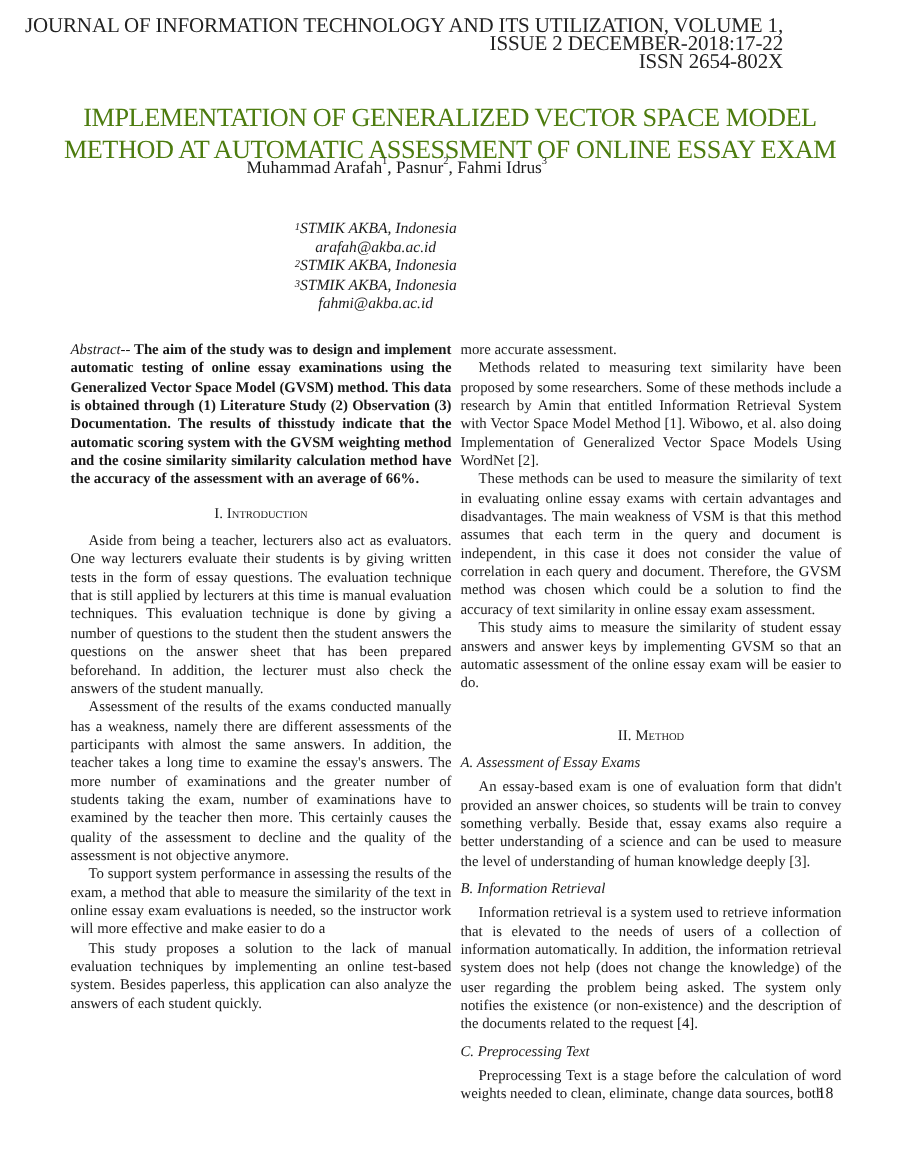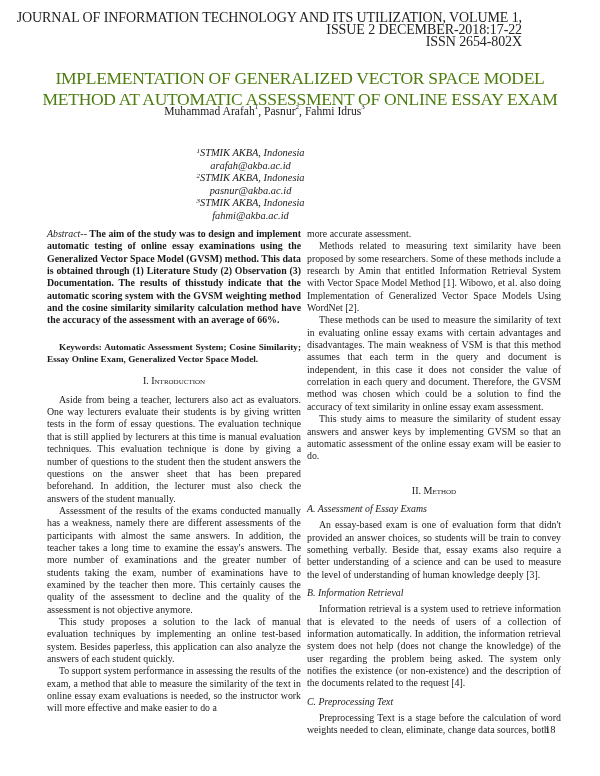--- a/index.html
+++ b/index.html
@@ -43,33 +43,31 @@
 </div>
 
 <div class="authors">
   <span>Muhammad Arafah</span><sup>1</sup><span>, </span><span>Pasnur</span><sup>2</sup><span>, </span><span>Fahmi Idrus</span><sup>3</sup>
 </div>
 
 <div class="affils">
   <div><sup>1</sup><span>STMIK AKBA, Indonesia</span></div>
   <div>arafah@akba.ac.id</div>
   <div><sup>2</sup><span>STMIK AKBA, Indonesia</span></div>
-  <div>pasnur@akba.ac.id</div>
   <div><sup>3</sup><span>STMIK AKBA, Indonesia</span></div>
   <div>fahmi@akba.ac.id</div>
 </div>
 
 <div class="col left">
   <p class="abstract"><i>Abstract--</i><span> The aim of the study was to design and implement automatic testing of online essay examinations using the Generalized Vector Space Model (GVSM) method. This data is obtained through (1) Literature Study (2) Observation (3) Documentation. The results of thisstudy indicate that the automatic scoring system with the GVSM weighting method and the cosine similarity similarity calculation method have the accuracy of the assessment with an average of 66%.</span></p>
-  <p class="keywords">Keywords: Automatic Assessment System; Cosine Similarity; Essay Online Exam, Generalized Vector Space Model.</p>
   <p class="sec-head">I. Introduction</p>
   <p>Aside from being a teacher, lecturers also act as evaluators. One way lecturers evaluate their students is by giving written tests in the form of essay questions. The evaluation technique that is still applied by lecturers at this time is manual evaluation techniques. This evaluation technique is done by giving a number of questions to the student then the student answers the questions on the answer sheet that has been prepared beforehand. In addition, the lecturer must also check the answers of the student manually.</p>
   <p>Assessment of the results of the exams conducted manually has a weakness, namely there are different assessments of the participants with almost the same answers. In addition, the teacher takes a long time to examine the essay's answers. The more number of examinations and the greater number of students taking the exam, number of examinations have to examined by the teacher then more. This certainly causes the quality of the assessment to decline and the quality of the assessment is not objective anymore.</p>
+  <p>To support system performance in assessing the results of the exam, a method that able to measure the similarity of the text in online essay exam evaluations is needed, so the instructor work will more effective and make easier to do a</p>
   <p>This study proposes a solution to the lack of manual evaluation techniques by implementing an online test-based system. Besides paperless, this application can also analyze the answers of each student quickly.</p>
-  <p>To support system performance in assessing the results of the exam, a method that able to measure the similarity of the text in online essay exam evaluations is needed, so the instructor work will more effective and make easier to do a</p>
 </div>
 
 <div class="col right">
   <p class="noind">more accurate assessment.</p>
   <p>Methods related to measuring text similarity have been proposed by some researchers. Some of these methods include a research by Amin that entitled Information Retrieval System with Vector Space Model Method [1]. Wibowo, et al.  also doing Implementation of Generalized Vector Space Models Using WordNet [2].</p>
   <p>These methods can be used to measure the similarity of text in evaluating online essay exams with certain advantages and disadvantages. The main weakness of VSM is that this method assumes that each term in the query and document is independent, in this case it does not consider the value of correlation in each query and document. Therefore, the GVSM method was chosen which could be a solution to find the accuracy of text similarity in online essay exam assessment.</p>
   <p>This study aims to measure the similarity of student essay answers and answer keys by implementing GVSM so that an automatic assessment of the online essay exam will be easier to do.</p>
   <div class="gap"></div>
   <p class="sec-head">II. Method</p>
   <p class="sub-head">A.  Assessment of Essay Exams</p>

